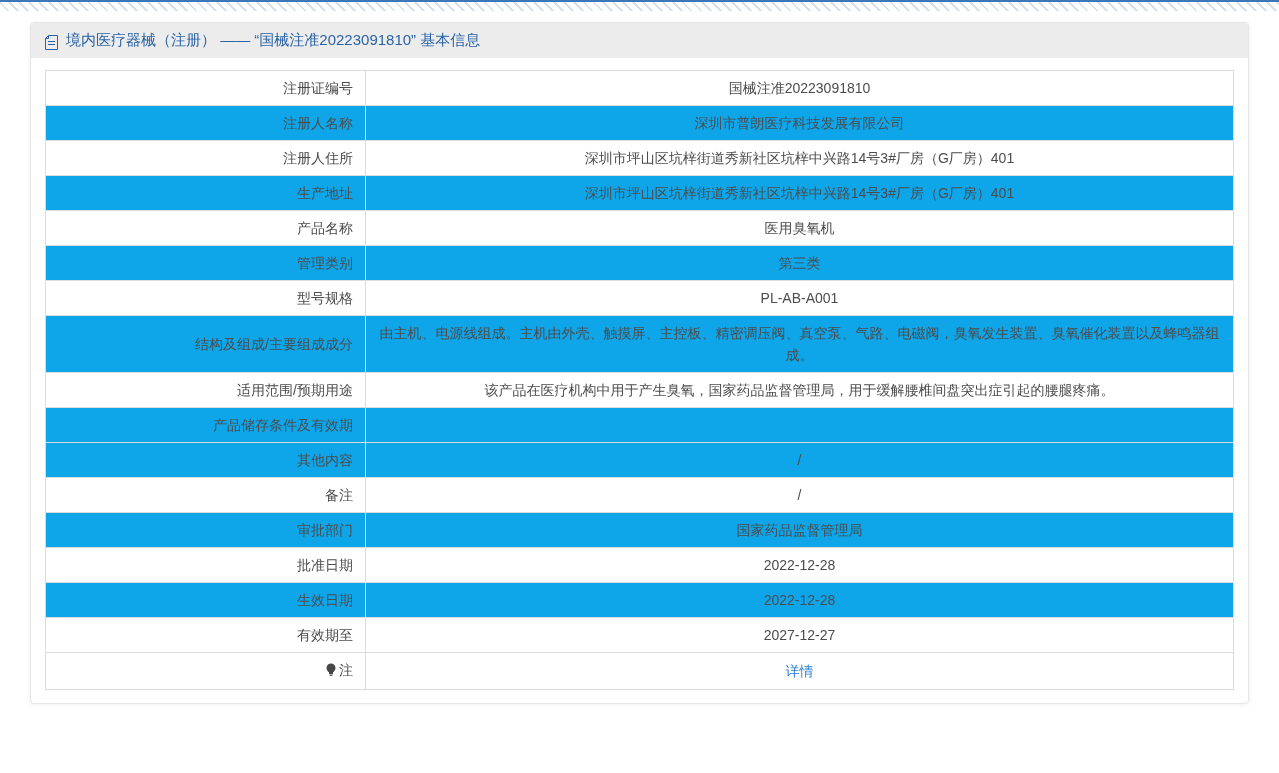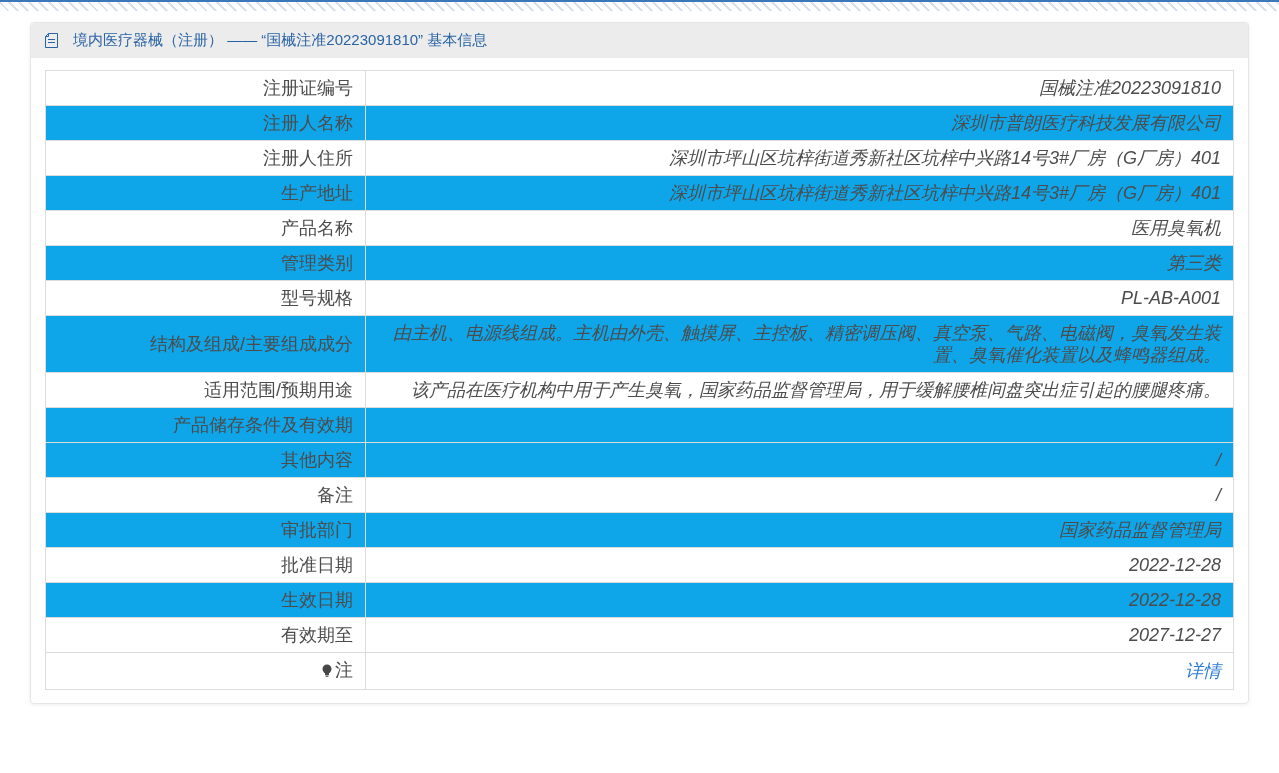--- a/index.html
+++ b/index.html
@@ -21,50 +21,50 @@
     background: #ffffff;
     border: 1px solid #e6e6e6;
     border-radius: 4px;
     box-shadow: 0 1px 4px rgba(0,0,0,0.07);
   }
   .panel-header {
     background: #ececec;
     border-radius: 4px 4px 0 0;
     padding: 8px 14px;
     display: flex;
-    align-items: center;
-    gap: 15px;
+    align-items: flex-end;
+    gap: 8px;
   }
   .panel-title {
     color: #2a63a5;
     font-size: 15px;
   }
   .doc-icon { display: inline-flex; align-items: center; }
   .panel-body {
     padding: 12px 14px 13px 14px;
   }
   table.info-table {
     width: 100%;
     border-collapse: collapse;
-    font-size: 18px;
+    font-size: 14px;
     color: #4c4c4c;
     border: 1px solid #c9c9c9;
   }
   table.info-table td {
     border: 1px solid #dcdcdc;
     padding: 6px 12px;
     line-height: 22px;
     vertical-align: middle;
   }
   td.label-cell {
     width: 295px;
     text-align: right;
     white-space: nowrap;
   }
-  td.value-cell { text-align: right; font-style: italic; }
+  td.value-cell { text-align: center; }
   tr.alt { background: #0ea5e9; }
   a.detail-link {
     color: #2d7dd2;
     text-decoration: none;
     cursor: pointer;
     margin-top: 34px;
   }
   .bulb-icon { display: inline-block; vertical-align: -2px; margin-right: 2px; }
 </style>
 </head>

